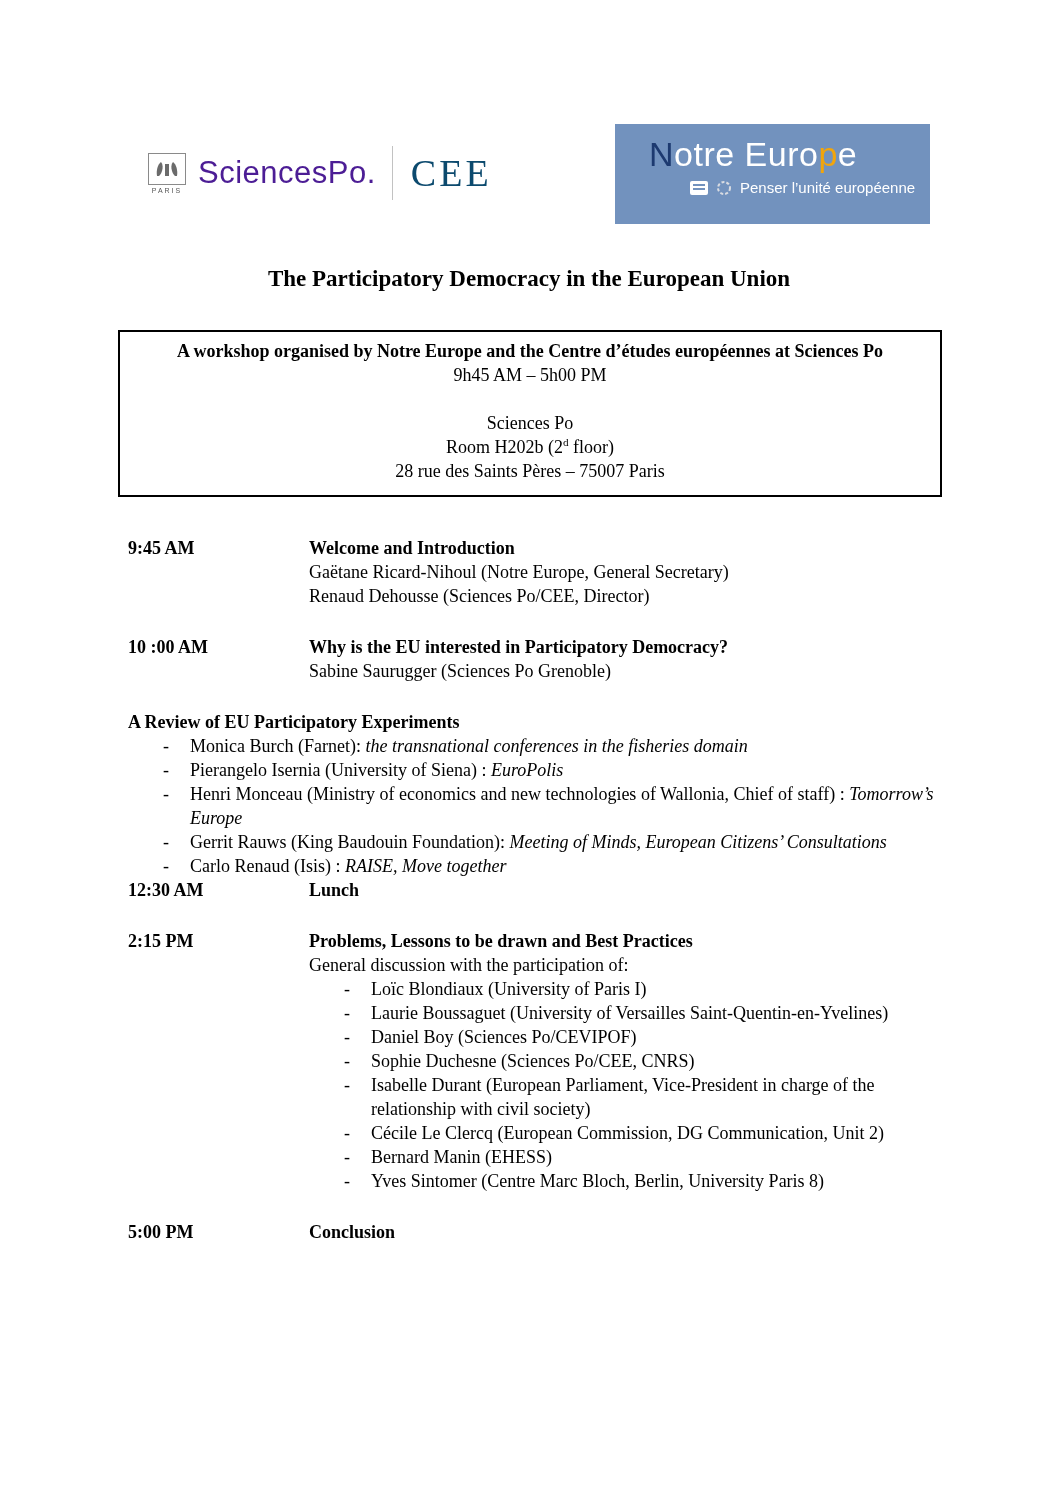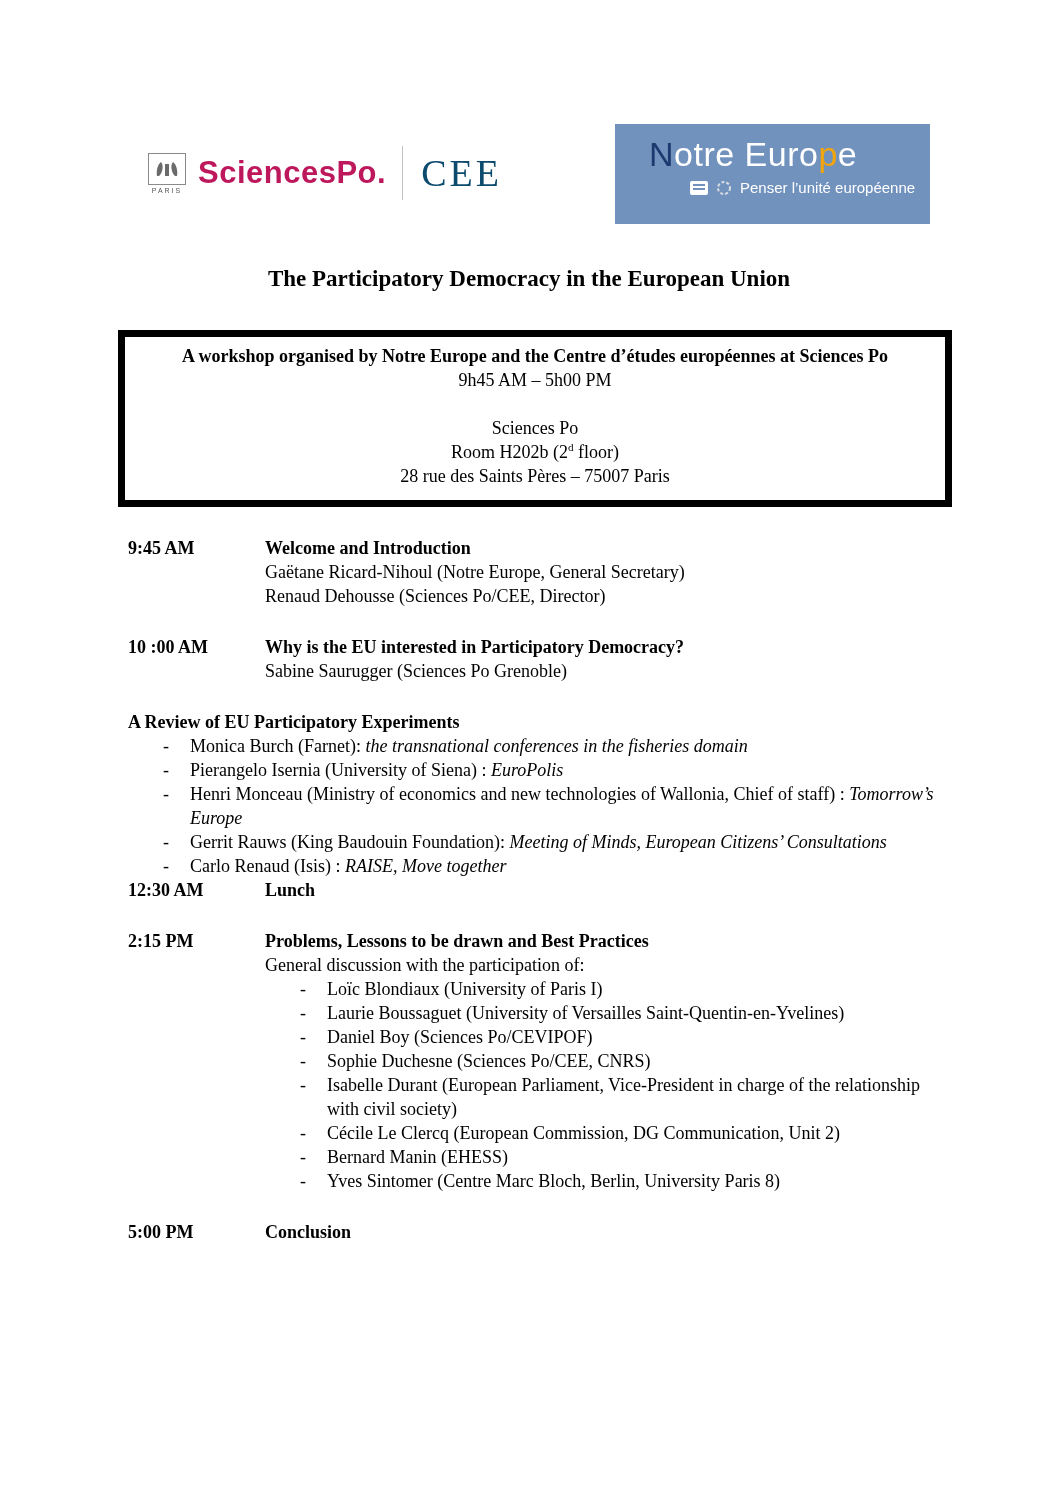--- a/index.html
+++ b/index.html
@@ -10,21 +10,21 @@
     font-family:"Liberation Serif", serif;
     color:#000;
     overflow:hidden;
   }
 
   
   .sp-logo { position:absolute; left:148px; top:146px; display:flex; align-items:center; }
   .crest-wrap { display:flex; flex-direction:column; align-items:center; margin-right:12px; }
   .crest-box { width:36px; height:30px; border:1px solid #8a8a8a; display:flex; align-items:center; justify-content:center; }
   .paris-label { font-family:"Liberation Sans", sans-serif; font-size:7px; letter-spacing:2px; color:#555; margin-top:2px; }
-  .sp-word { font-family:"Liberation Sans", sans-serif; font-weight:bold; font-size:31px; color:#be185d; letter-spacing:0.5px; }
+  .sp-word { font-family:"Liberation Sans", sans-serif; font-weight:normal; font-size:31px; color:#4c1d95; letter-spacing:0.5px; }
   .logo-divider { width:1px; height:54px; background:#c2c2c2; margin:0 18px 0 16px; }
   .cee-word { font-family:"Liberation Serif", serif; font-size:38px; color:#0c4a6e; letter-spacing:3px; line-height:1; }
 
   .ne-box { position:absolute; left:615px; top:124px; width:315px; height:100px; background:#7292be; }
   .ne-word { margin:12px 0 0 34px; font-family:"Liberation Sans", sans-serif; font-size:34px; line-height:1.1; letter-spacing:0.5px; }
   .ne-n { color:#1d3a70; }
   .ne-white { color:#ffffff; }
   .ne-orange { color:#f2a50c; }
   .ne-tagline-row { display:flex; align-items:center; margin:6px 0 0 40px;padding-left:35px; }
   .ne-icon { margin-right:8px; display:inline-flex; }
@@ -32,31 +32,31 @@
 
   
   .doc-title {
     position:absolute; top:266px; left:0; width:100%;
     text-align:center; font-size:23px; font-weight:bold;
   }
 
   
   .info-box {
     position:absolute; left:118px; top:330px; width:820px;
-    border:7px solid #000000;
+    border:2px solid #000000;
     text-align:center; font-size:18px; line-height:24px;
     padding:7px 0 12px 0;
   }
   .info-heading { font-weight:bold; }
   .spacer { height:24px; }
   sup { font-size:0.62em; vertical-align:super; line-height:0; }
 
   
   .agenda { position:absolute; left:128px; top:536px; width:815px; font-size:18px; line-height:24px; }
-  .agenda-row { display:flex; margin-bottom:27px; }
+  .agenda-row { display:flex; margin-bottom:27px;gap:44px; }
   .agenda-row.tight { margin-bottom:0; }
   .time-col { width:137px; font-weight:bold; white-space:nowrap; flex:none; }
   .content-col { flex:1; }
   .session-title { font-weight:bold; }
   .bullet { display:flex; padding-left:35px; }
   .dash { width:27px; flex:none; }
   .bullet-text { flex:1; }
   .it { font-style:italic; }
 </style>
 </head>

